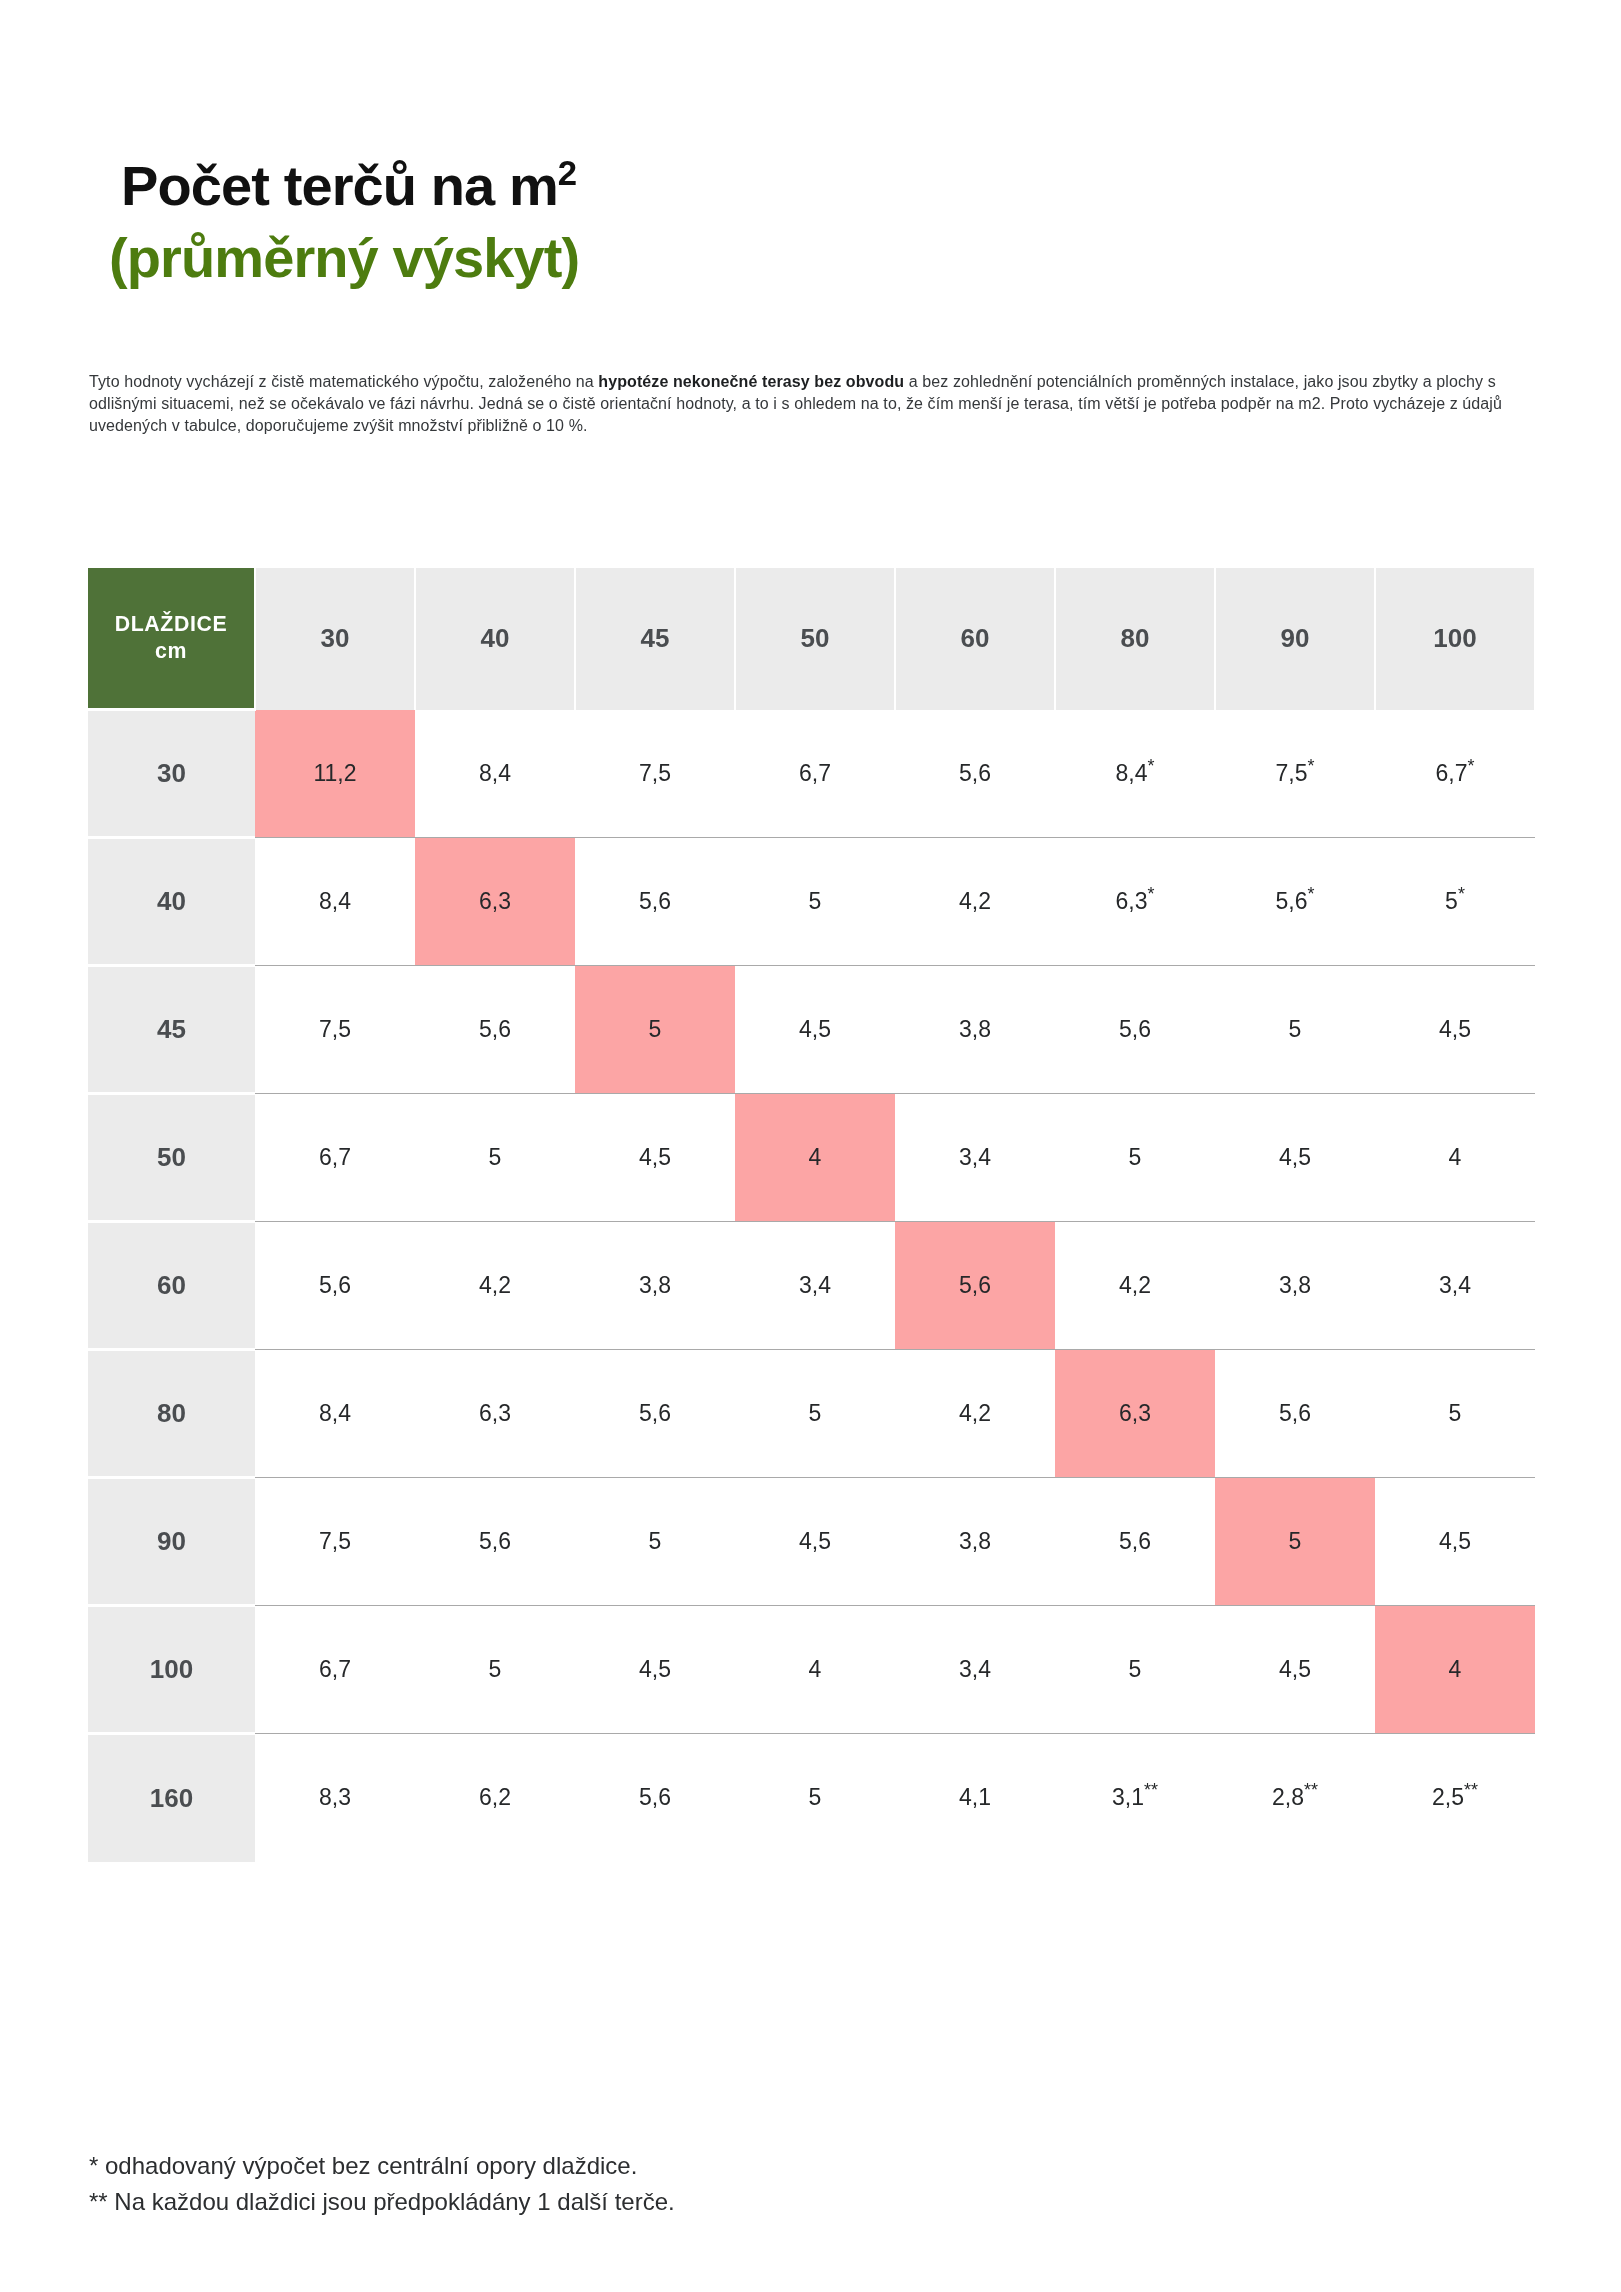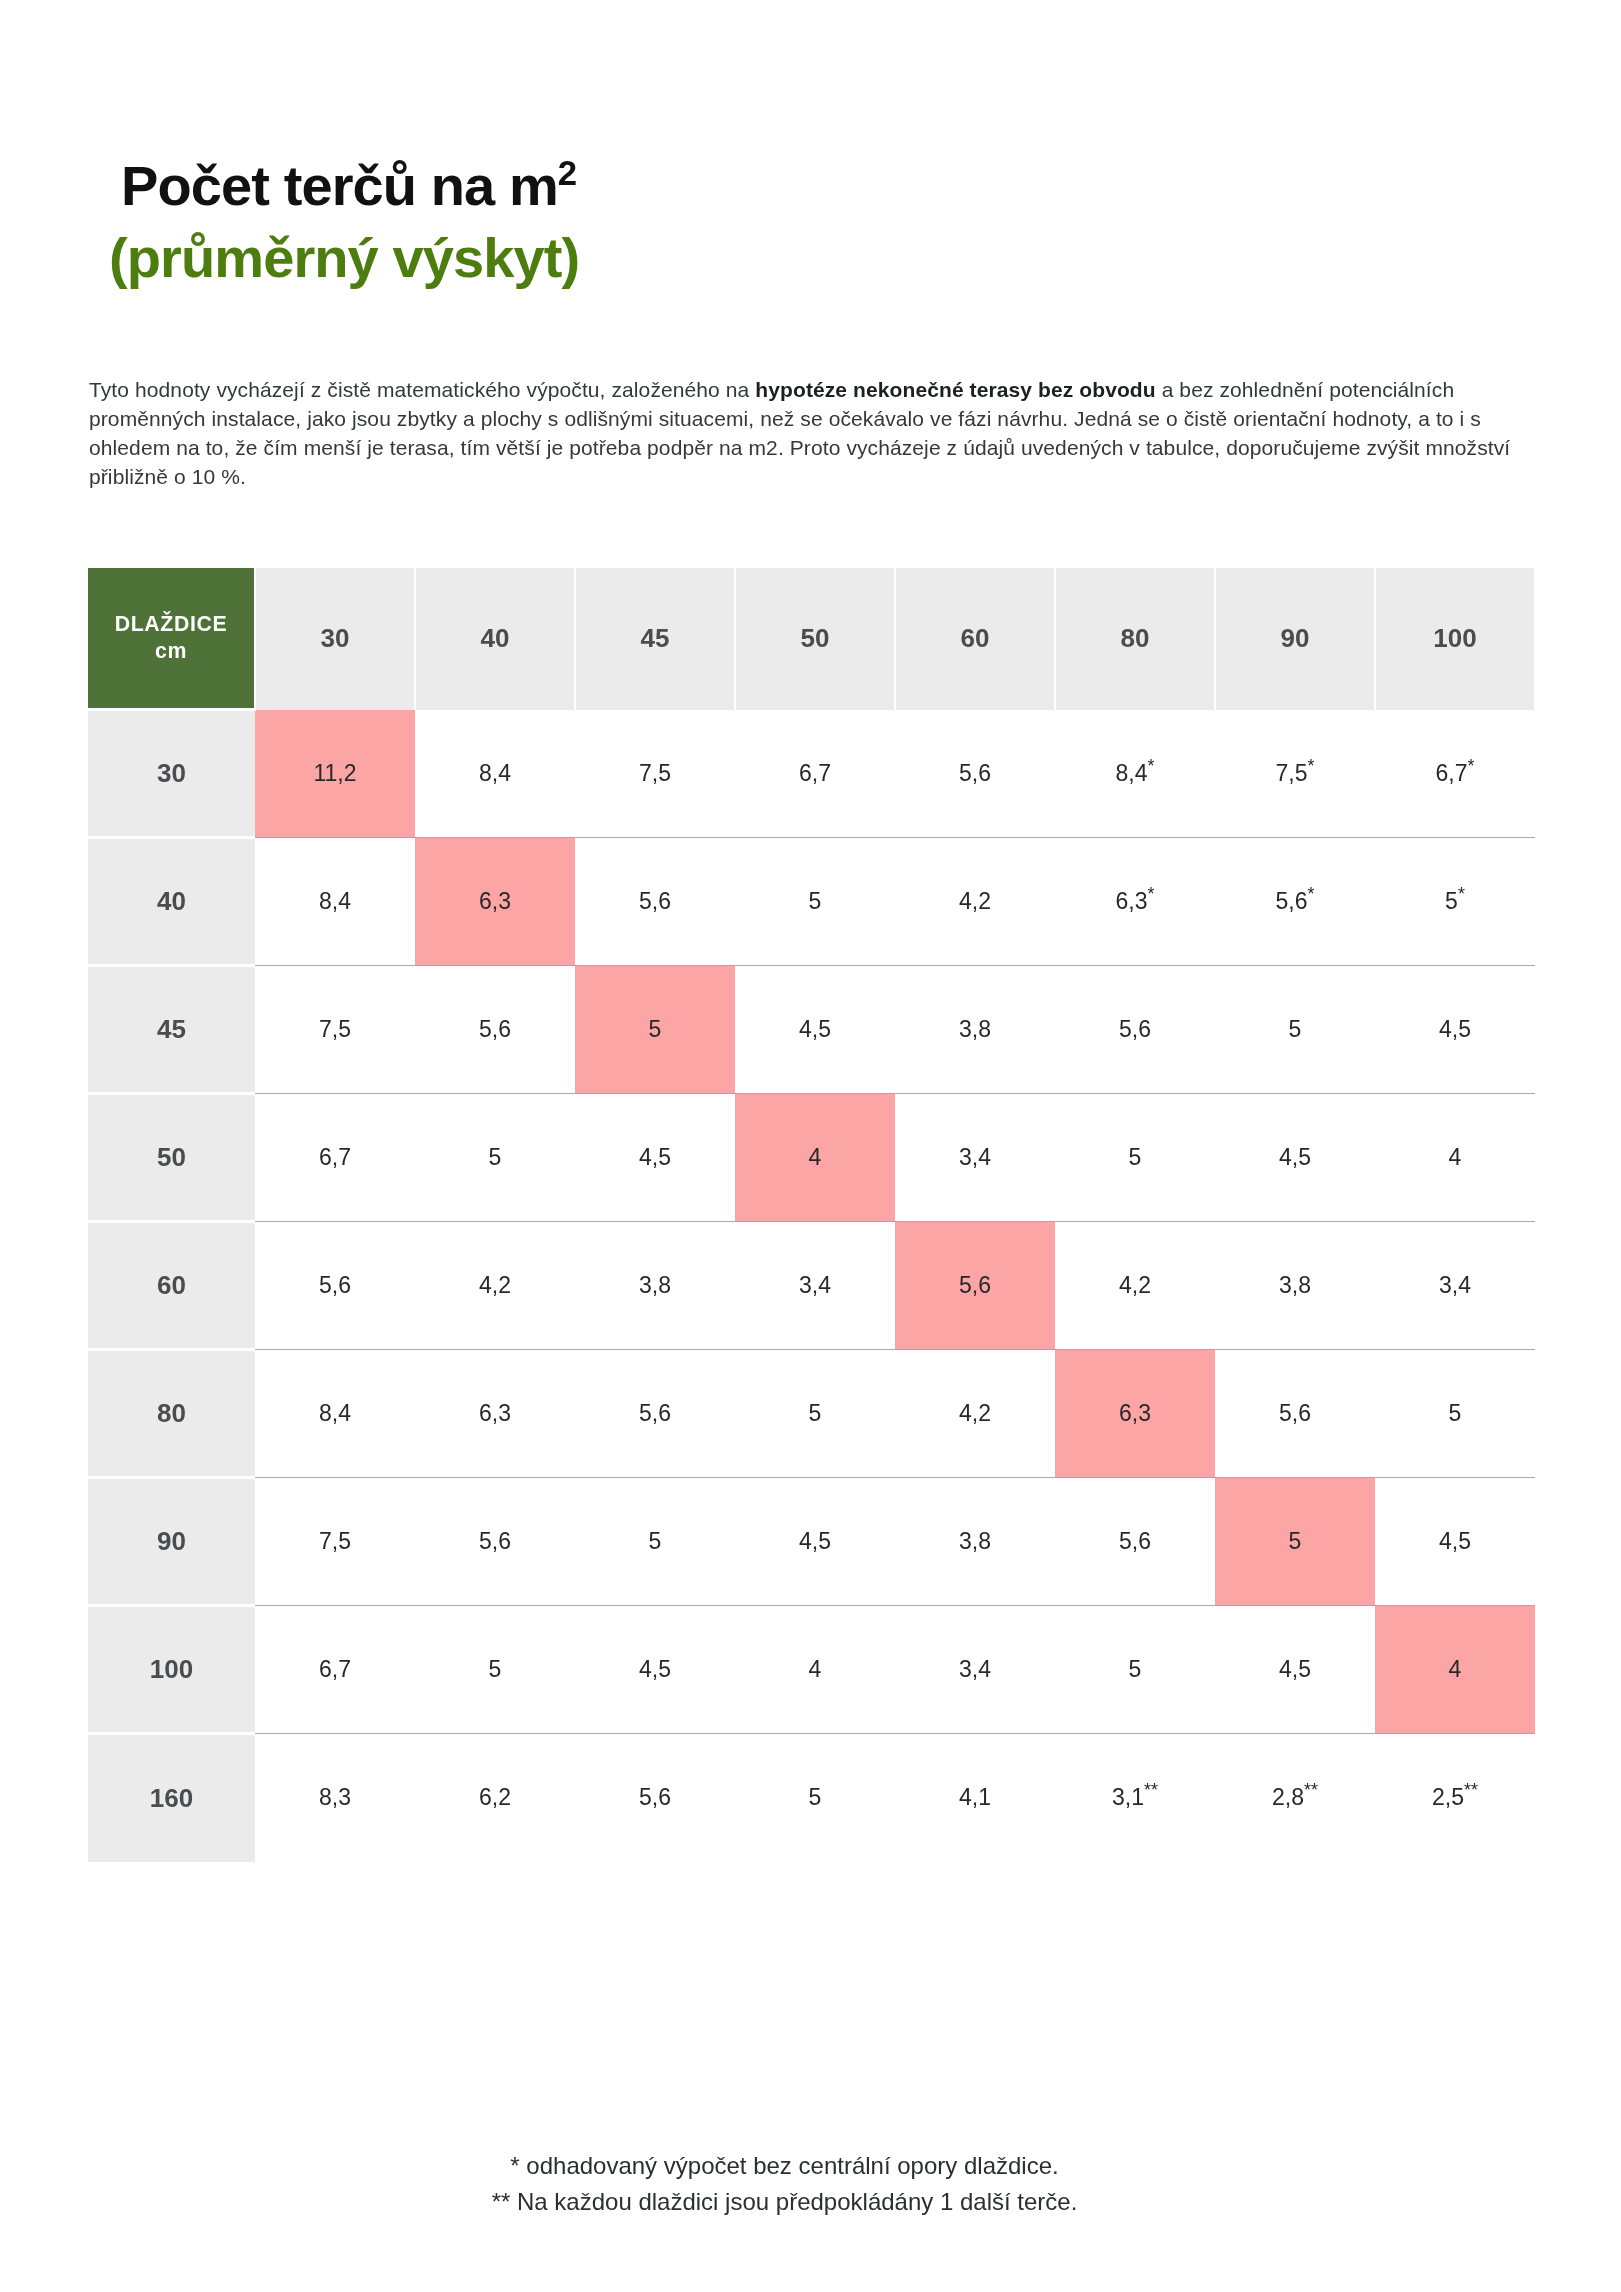--- a/index.html
+++ b/index.html
@@ -53,21 +53,21 @@
     margin: 5.6px 0 0 0;
     white-space: nowrap;
   }
 
   
   .intro {
     position: absolute;
     left: 89px;
     top: 355px;
     width: 1456px;
-    font-size: 21px;
+    font-size: 16px;
     line-height: 1.38;
     color: #35383b;
     letter-spacing: 0.1px;
   }
   .intro b { font-weight: 700; color: #1d1f21; }
 
   
   .table-wrap {
     position: absolute;
     left: 88px;
@@ -152,21 +152,20 @@
 
   
   .footnotes {
     position: absolute;
     left: 89px;
     top: 2148px;
     width: 1391px;
     font-size: 24px;
     line-height: 1.52;
     color: #2c2e30;
-    text-align: center;
   }
   .footnotes div { white-space: nowrap; }
 </style>
 </head>
 <body>
 
 <div class="page">
 
   <div class="title-block">
     <h1 class="title-line1"><span>Počet terčů na m</span><sup>2</sup></h1>

